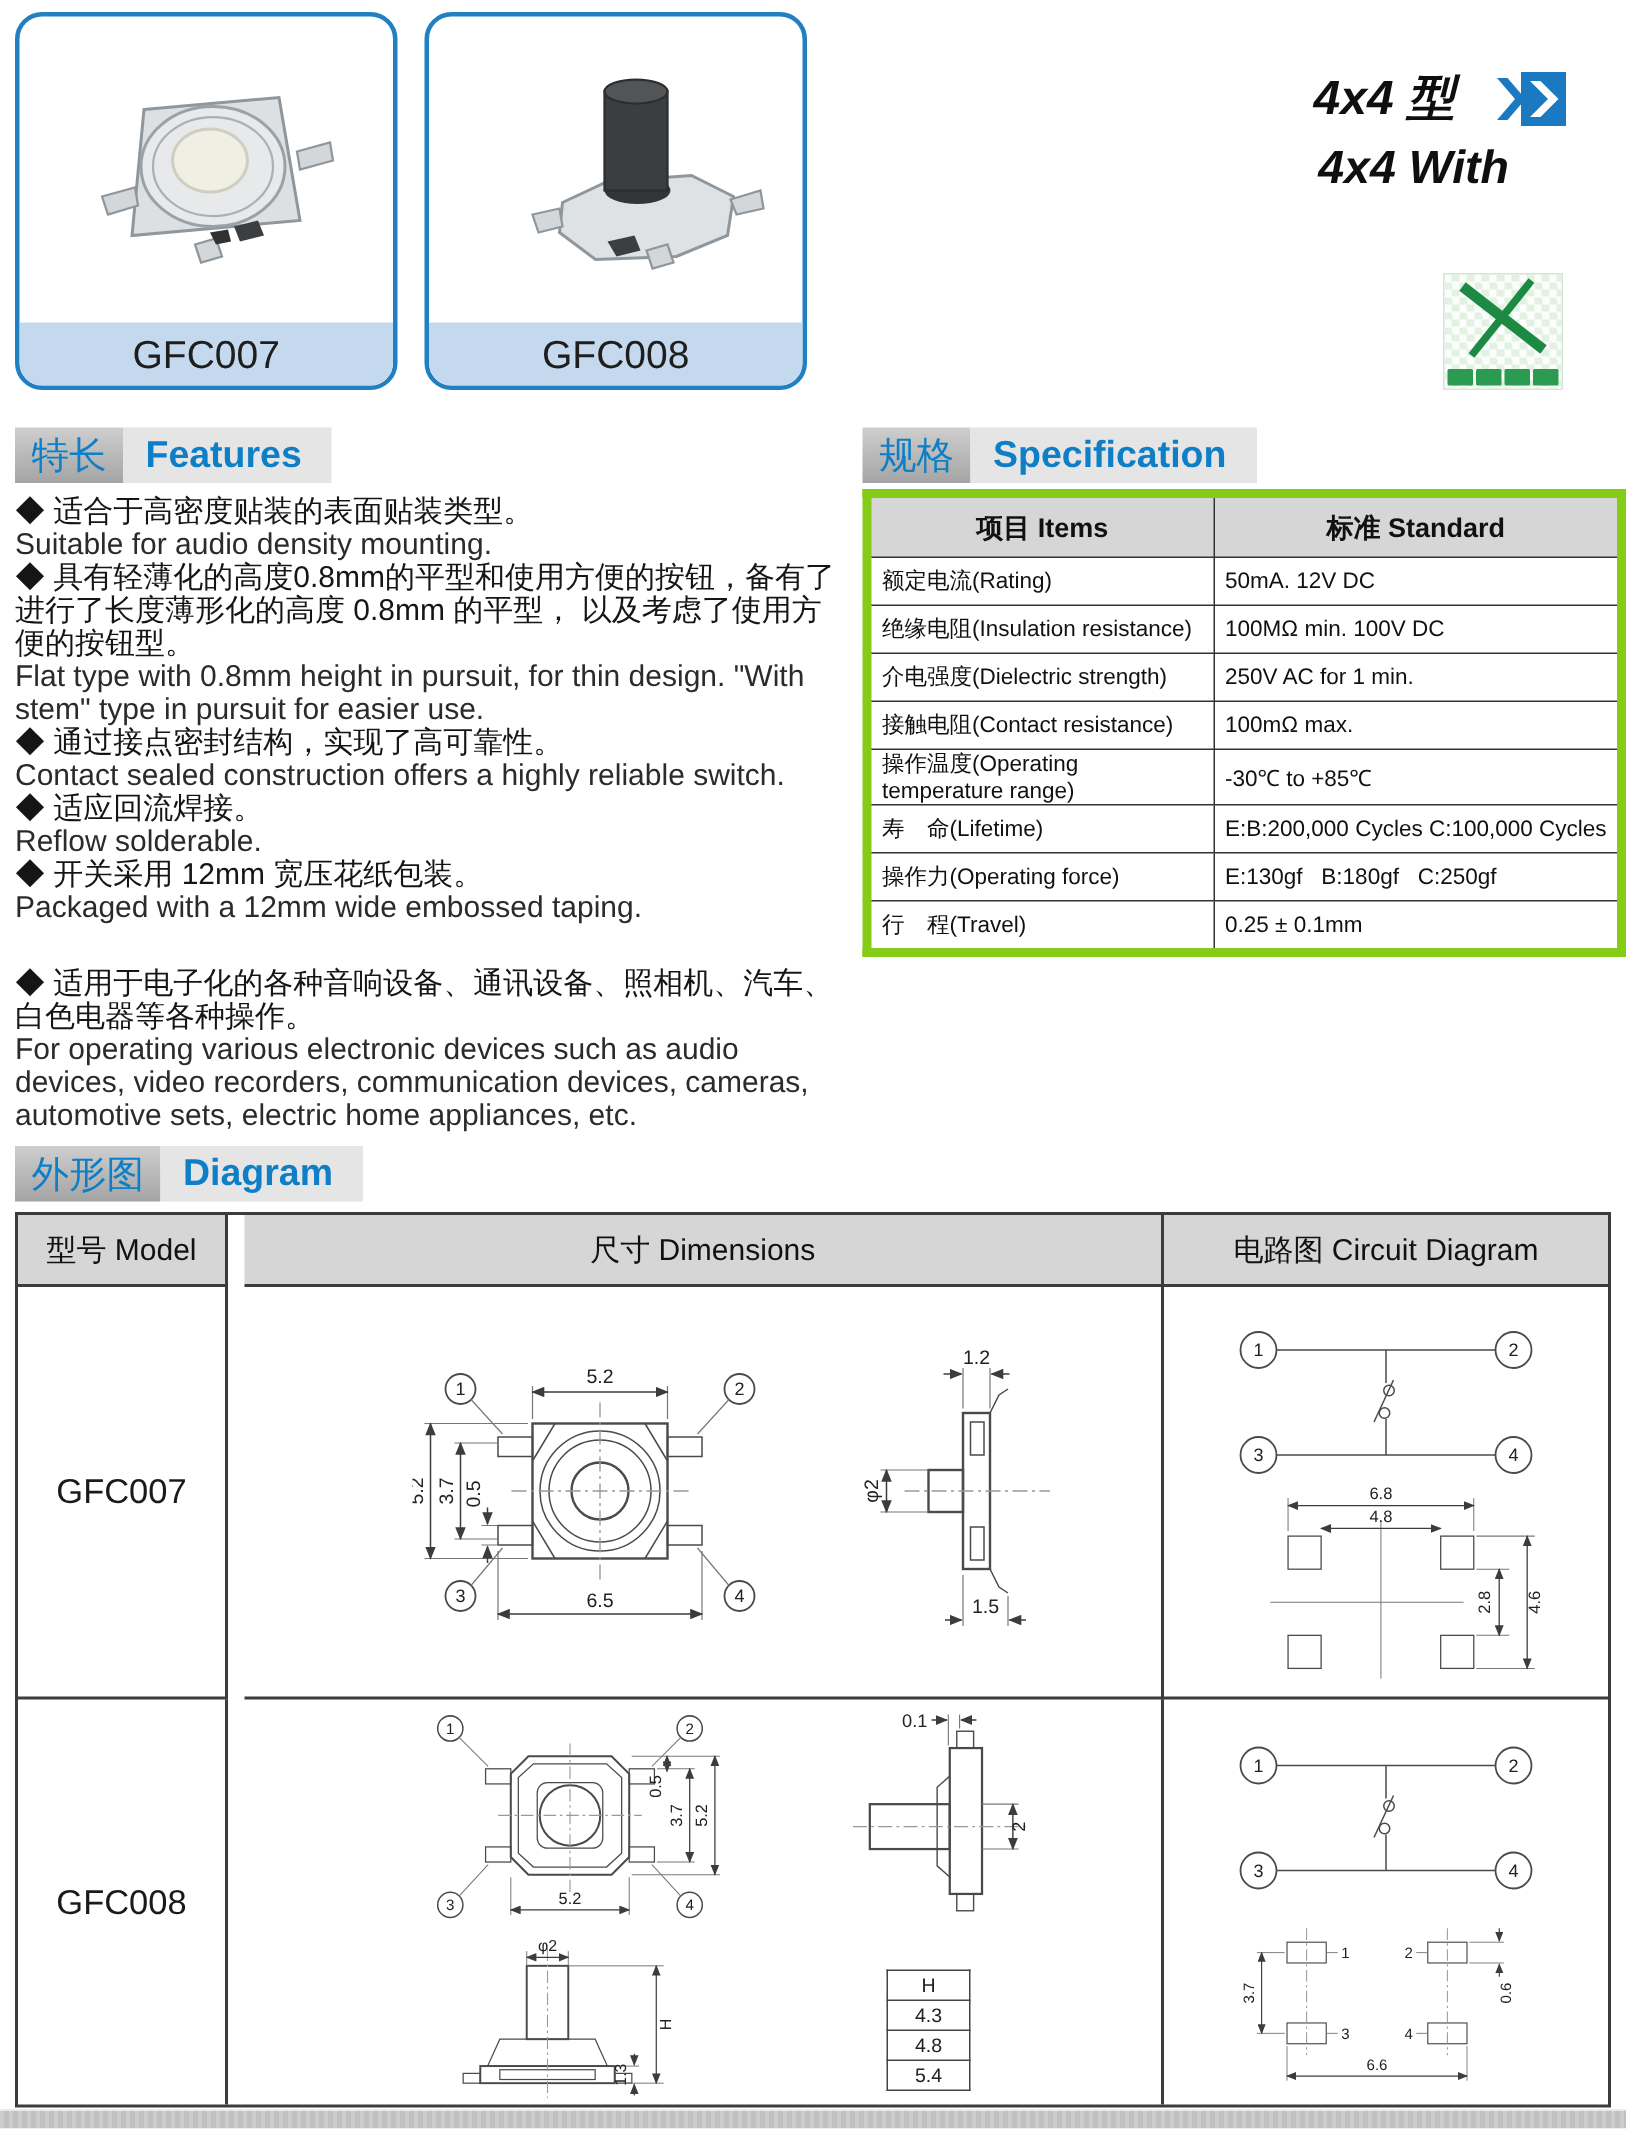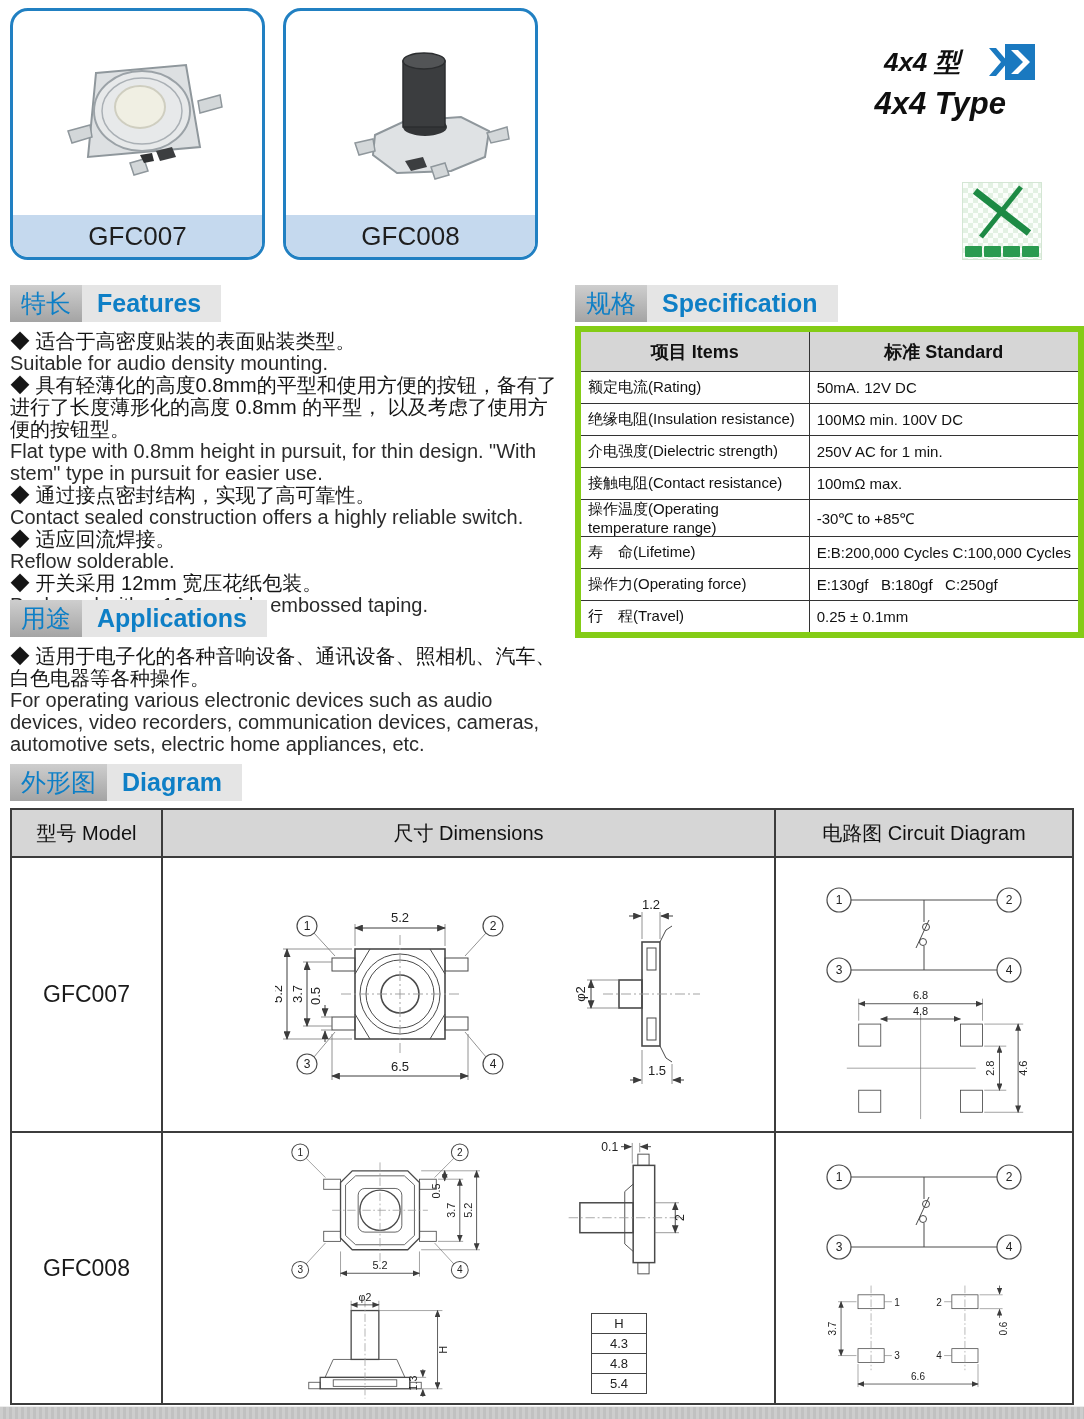--- a/index.html
+++ b/index.html
@@ -7,21 +7,21 @@
         font-family:"Liberation Sans",sans-serif;color:#1c1c1c}
   
   .card{position:absolute;width:255px;height:252px;border:3px solid #2180c2;border-radius:18px;
         background:#fff;overflow:hidden;box-sizing:border-box}
   .card .photo{position:absolute;left:0;top:4px;width:100%;display:flex;justify-content:center}
   .card .band{position:absolute;left:0;right:0;bottom:0;height:42px;background:#c5d9ee;
         display:flex;align-items:center;justify-content:center;font-size:26px;color:#1e1e1e}
   
   .typeblk{position:absolute;top:44px;right:40px;text-align:right;color:#0f0f0f;
         font-style:italic;font-weight:bold}
-  .typeblk .l1{font-size:26px;display:flex;align-items:center;justify-content:center;gap:28px}
+  .typeblk .l1{font-size:32px;display:flex;align-items:center;justify-content:space-between;gap:28px}
   .typeblk .l2{font-size:31px;margin-top:6px;margin-right:38px}
   .glogo{position:absolute;top:182px;right:42px;width:78px;height:76px;
         background:repeating-conic-gradient(#e3f1e3 0% 25%, #fbfefb 0% 50%) 0 0 / 10px 10px;
         border:1px solid #d4e6d4}
   .glogo .band2{position:absolute;left:2px;right:2px;bottom:2px;height:11px;display:flex;gap:2px}
   .glogo .band2 span{flex:1;background:#2a9b50;border-radius:1px}
   
   .sechdr{position:absolute;display:flex;height:37px}
   .sechdr .cn{display:flex;align-items:center;padding:0 11px;
         background:linear-gradient(180deg,#cecece,#a4a4a4);color:#0e7fc6;font-weight:normal;font-size:25px}
@@ -39,21 +39,21 @@
   .spec .c-item{width:252px}
   .spec .c-std{width:224px;white-space:pre}
   
   .dg{position:absolute;left:10px;top:808px;width:1064px;height:597px;
       border:2px solid #3c3c3c;box-sizing:border-box}
   .dg .hd{position:absolute;top:0;height:48px;background:#d6d6d6;display:flex;align-items:center;
       justify-content:center;font-size:20px;color:#111;box-sizing:border-box;border-bottom:2px solid #3c3c3c}
   .dg .cell{position:absolute;box-sizing:border-box}
   .bR{border-right:2px solid #3c3c3c}
   .bB{border-bottom:2px solid #3c3c3c}
-  .c1{left:0;width:151px}.c2{left:151px;width:613px}.c3{left:764px;width:296px}
+  .c1{left:0;width:140px}.c2{left:151px;width:613px}.c3{left:764px;width:296px}
   .r1{top:48px;height:275px}.r2{top:323px;height:270px}
   .model{display:flex;align-items:center;justify-content:center;font-size:23px;color:#1a1a1a}
   
   svg text{font-size:13px;fill:#222;font-family:"Liberation Sans",sans-serif}
   svg text.pt{font-size:12px}
   .ol{stroke:#4a4a4a;stroke-width:1.6;fill:none}
   .ol2{stroke:#4a4a4a;stroke-width:1;fill:none}
   .dl{stroke:#3c3c3c;stroke-width:1;fill:none}
   .xl{stroke:#777;stroke-width:0.8;fill:none}
   .cl{stroke:#999;stroke-width:0.9;fill:none;stroke-dasharray:10 3 2 3}
@@ -107,21 +107,21 @@
 
   <div class="typeblk">
     <div class="l1">
       <span>4x4 型</span>
       <svg width="46" height="36" viewBox="0 0 46 36">
         <polygon points="0,4 12,18 0,32 7,32 19,18 7,4" fill="#1a79c0"></polygon>
         <rect x="16" y="0" width="30" height="36" fill="#1a79c0"></rect>
         <polygon points="22,6 34,18 22,30 29,30 41,18 29,6" fill="#fff"></polygon>
       </svg>
     </div>
-    <div class="l2">4x4 Type</div>
+    <div class="l2">4x4 With</div>
   </div>
 
   <div class="glogo">
     <svg width="76" height="60" viewBox="0 0 76 60">
       <line x1="12" y1="8" x2="66" y2="50" stroke="#1d8a44" stroke-width="7"></line>
       <line x1="58" y1="4" x2="18" y2="54" stroke="#1d8a44" stroke-width="5"></line>
     </svg>
     <div class="band2">
         <span></span>
         <span></span>
@@ -140,24 +140,20 @@
     <div class="cn">◆ 具有轻薄化的高度0.8mm的平型和使用方便的按钮，备有了进行了长度薄形化的高度 0.8mm 的平型， 以及考虑了使用方便的按钮型。</div>
     <div class="en">Flat type with 0.8mm height in pursuit, for thin design. "With stem" type in pursuit for easier use.</div>
     <div class="cn">◆ 通过接点密封结构，实现了高可靠性。</div>
     <div class="en">Contact sealed construction offers a highly reliable switch.</div>
     <div class="cn">◆ 适应回流焊接。</div>
     <div class="en">Reflow solderable.</div>
     <div class="cn">◆ 开关采用 12mm 宽压花纸包装。</div>
     <div class="en">Packaged with a 12mm wide embossed taping.</div>
   </div>
 
-  <div class="sechdr" style="left:10px;top:600px">
-    <span class="cn">用途</span>
-    <span class="en">Applications</span>
-  </div>
   <div class="txt" style="left:10px;top:645px">
     <div class="cn">◆ 适用于电子化的各种音响设备、通讯设备、照相机、汽车、白色电器等各种操作。</div>
     <div class="en">For operating various electronic devices such as audio devices, video recorders, communication devices, cameras, automotive sets, electric home appliances, etc.</div>
   </div>
 
   <div class="sechdr" style="left:575px;top:285px">
     <span class="cn">规格</span>
     <span class="en">Specification</span>
   </div>
   <table class="spec">

